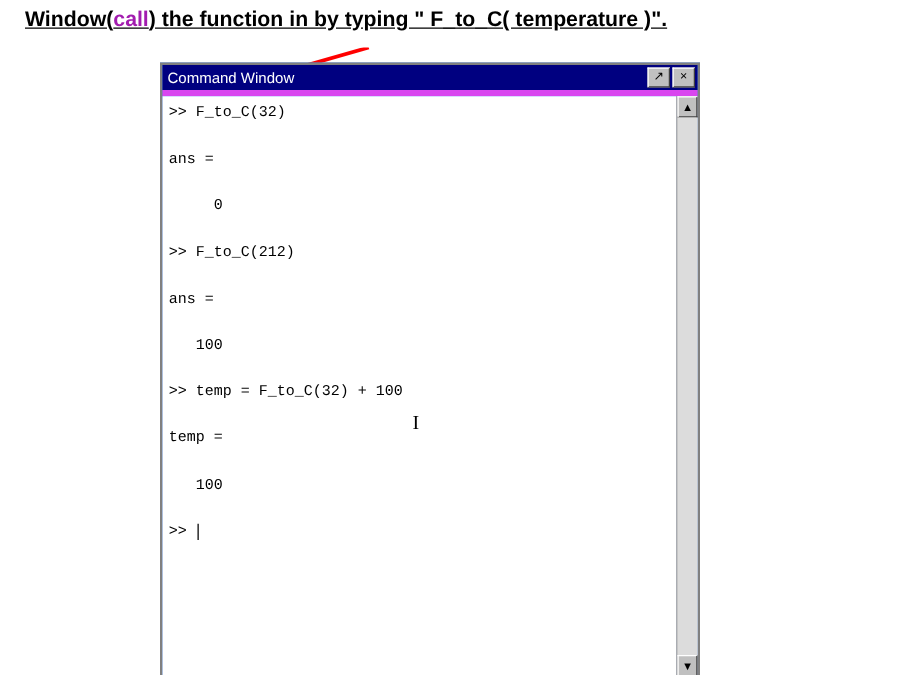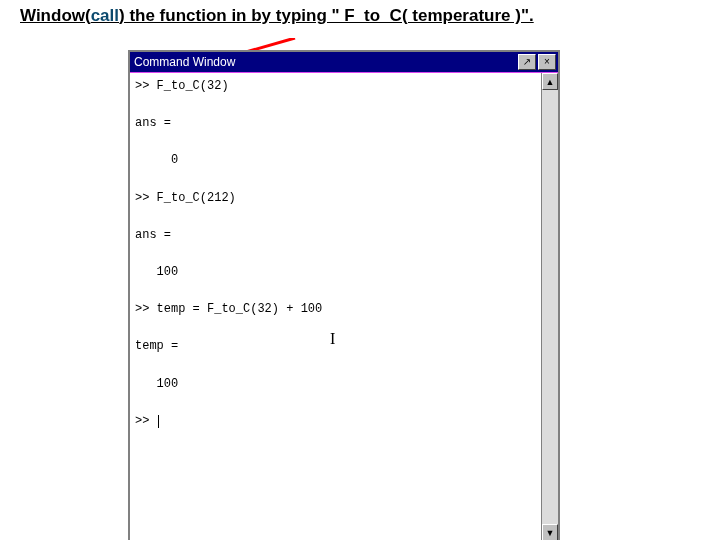--- a/index.html
+++ b/index.html
@@ -15,21 +15,21 @@
   .heading {
     position: absolute;
     top: 6px;
     left: 20px;
     font-weight: bold;
     font-size: 17px;
     color: #000;
     white-space: nowrap;
   }
   .heading .red-word {
-    color: #0c4a6e;
+    color: #a21caf;
   }
   .heading .underline {
     text-decoration: underline;
   }
   .window {
     position: absolute;
     top: 50px;
     left: 108px;
     width: 432px;
     height: 510px;
@@ -68,21 +68,21 @@
     justify-content: center;
     font-size: 10px;
     color: #000;
     font-family: Arial, sans-serif;
     margin-left: 2px;
     line-height: 1;
   }
   .content-wrap {
     flex: 1;
     display: flex;
-    border-top: 1px solid #d946ef;
+    border-top: 5px solid #d946ef;
   }
   .content {
     flex: 1;
     background: #fff;
     font-family: "Courier New", monospace;
     font-size: 12px;
     line-height: 1.55;
     padding: 4px 5px;
     color: #000;
     white-space: pre;

